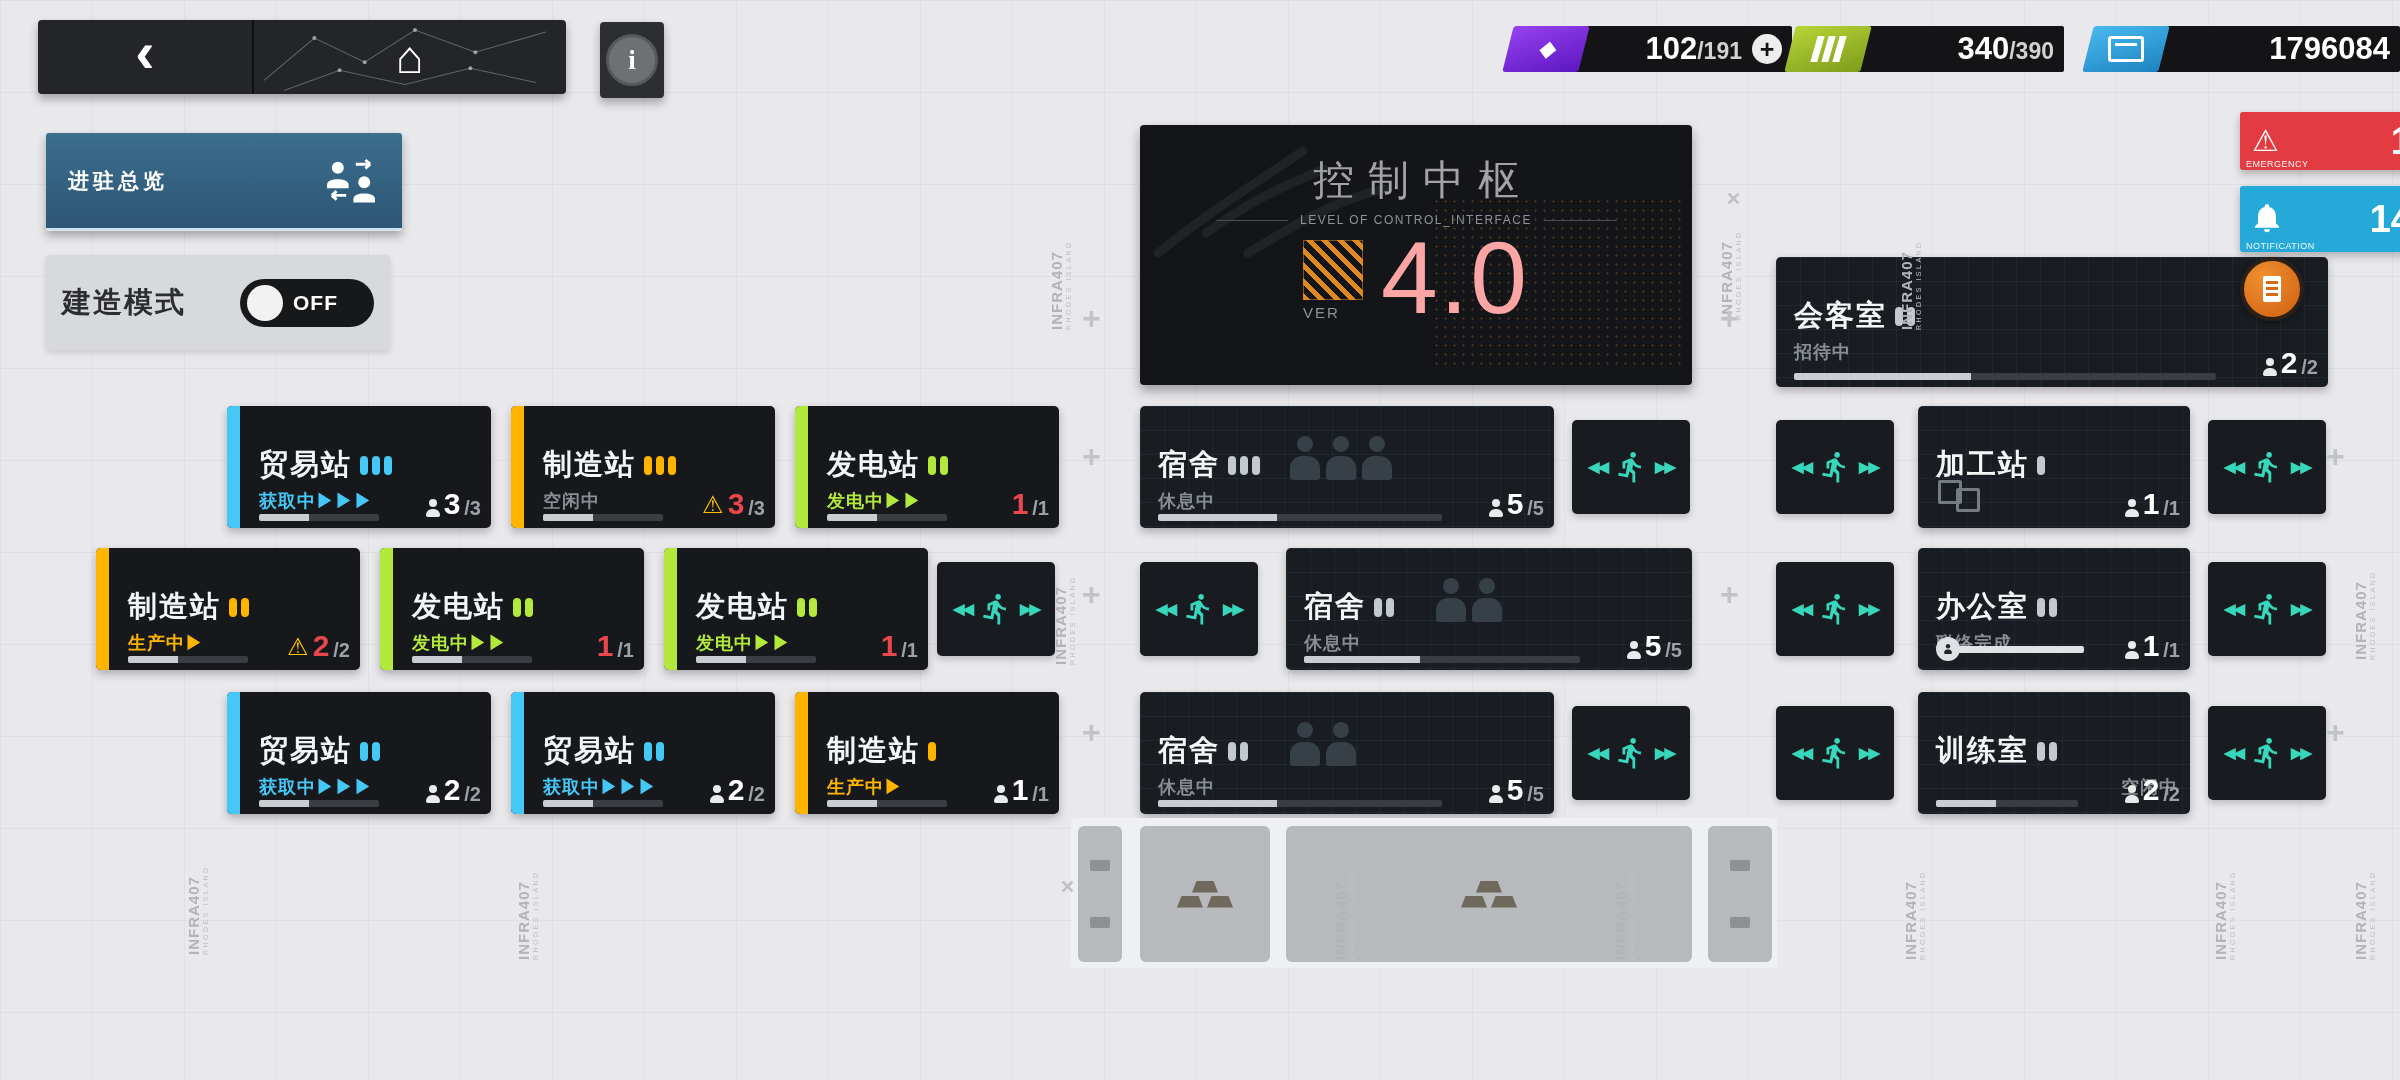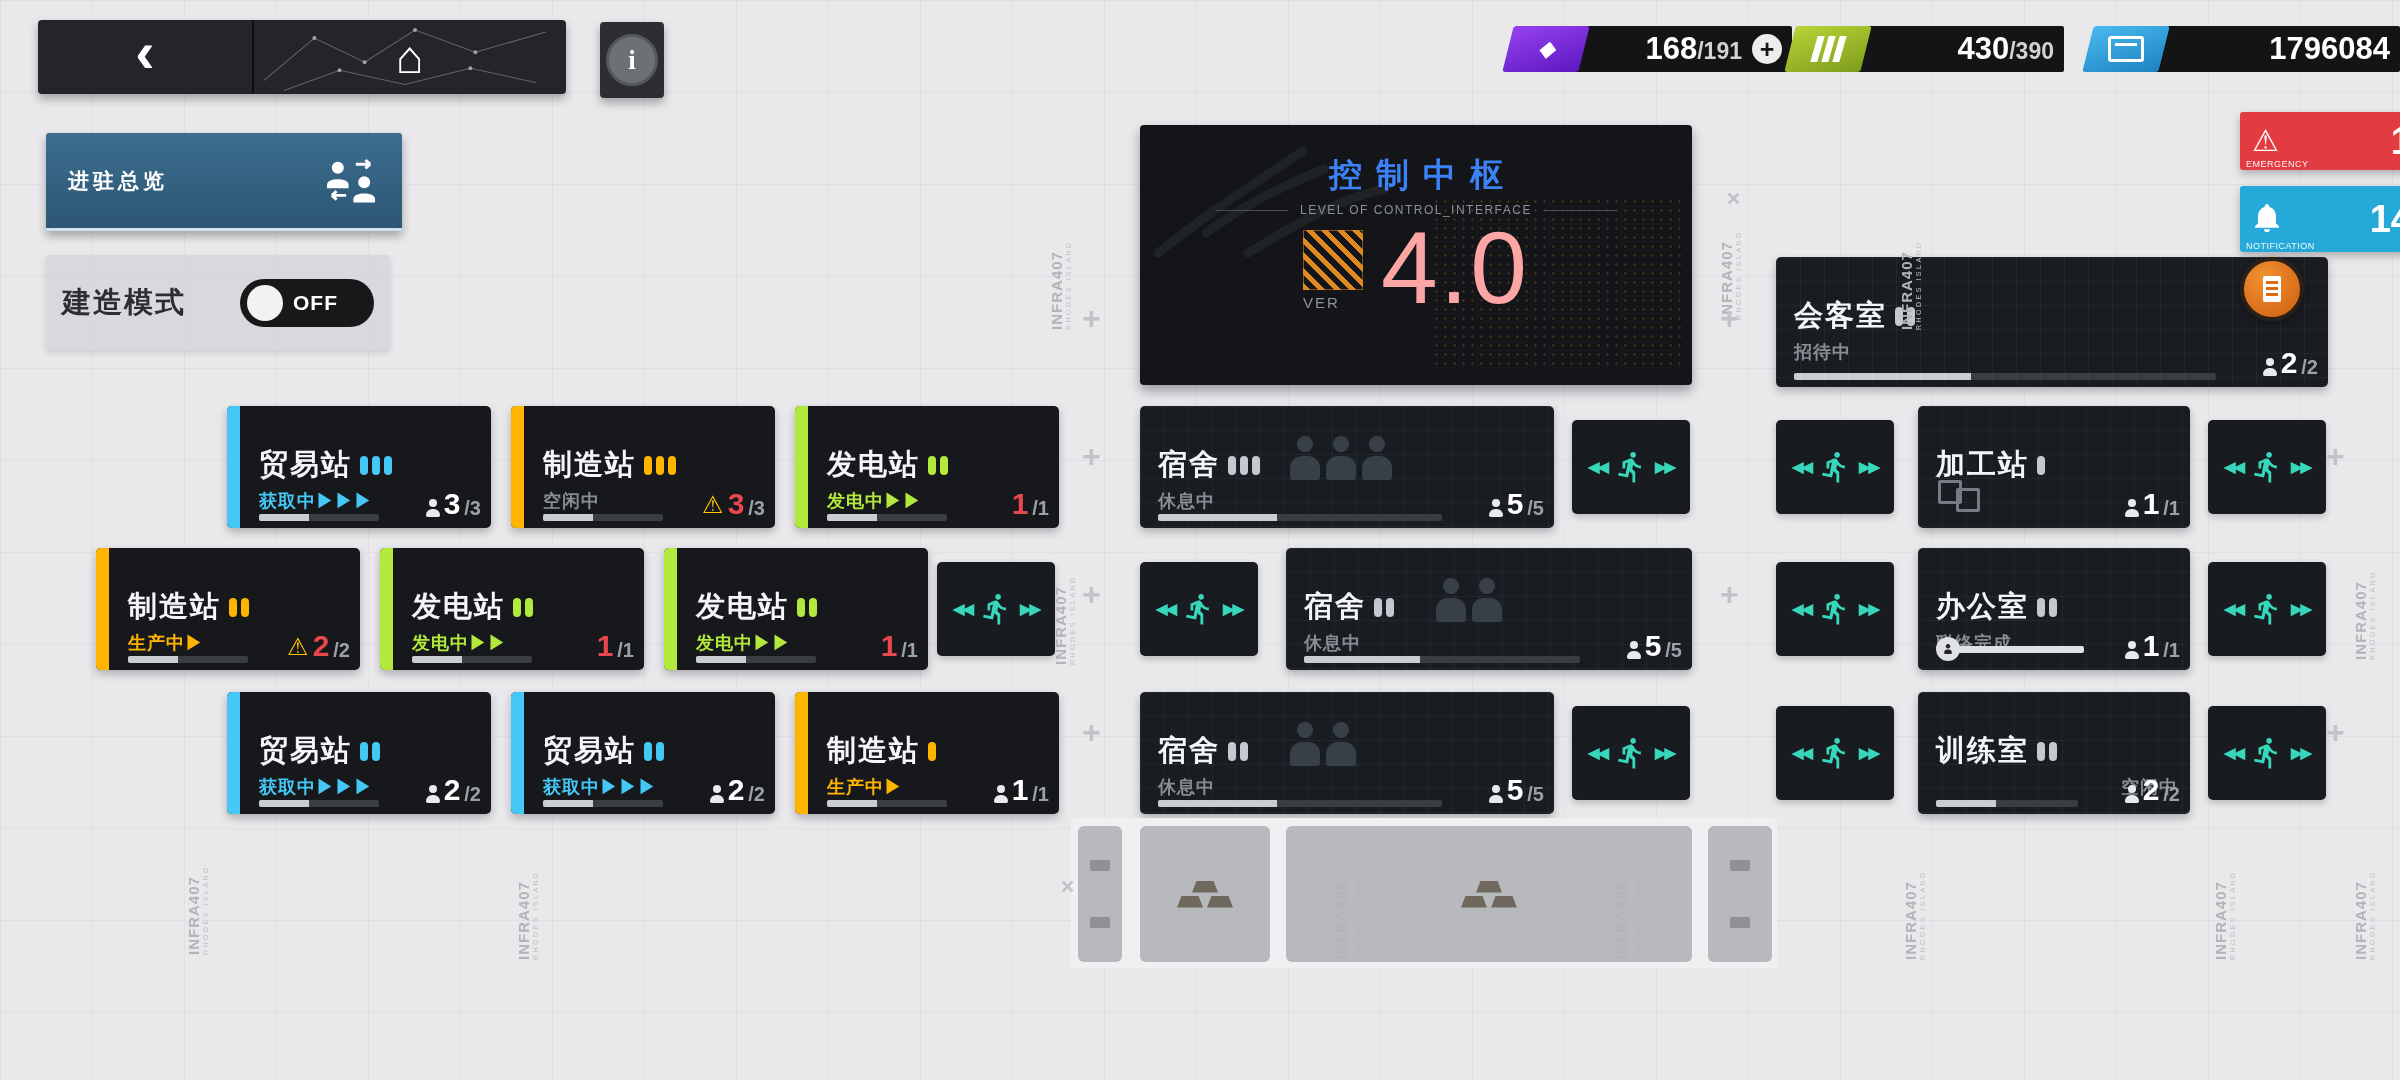--- a/index.html
+++ b/index.html
@@ -63,21 +63,21 @@
       padding:0 7px;color:#fff;cursor:pointer;}
   .knob{width:36px;height:36px;border-radius:50%;background:#f2f2f2;}
   .toggle-label{font-size:21px;font-weight:bold;letter-spacing:1px;}
 
   
   .cc{position:absolute;left:1140px;top:125px;width:552px;height:260px;background:#131518;border-radius:4px;
       box-shadow:0 6px 12px rgba(15,15,20,.35);overflow:hidden;cursor:pointer;}
   .cc::after{content:"";position:absolute;right:6px;top:72px;width:46%;height:66%;
       background-image:radial-gradient(rgba(226,137,31,.6) 1.2px,transparent 1.3px);background-size:9px 9px;opacity:.38;}
   .cc-content{position:relative;z-index:2;display:flex;flex-direction:column;align-items:center;padding-top:28px;}
-  .cc-title{color:#3b82f6;font-size:33px;font-weight:bold;letter-spacing:14px;text-indent:14px;}
+  .cc-title{color:#a3a3a3;font-size:41px;font-weight:normal;letter-spacing:14px;text-indent:14px;}
   .cc-sub{display:flex;align-items:center;gap:12px;margin-top:5px;color:#8e9298;font-size:12px;letter-spacing:1.5px;}
   .cc-sub::before,.cc-sub::after{content:"";width:72px;height:1px;background:#4a4e52;}
   .cc-ver{display:flex;align-items:flex-end;gap:18px;margin-top:10px;}
   .hatchcol{display:flex;flex-direction:column;gap:4px;align-items:flex-start;}
   .hatch{width:60px;height:60px;background:repeating-linear-gradient(45deg,#df8a20 0 5px,rgba(0,0,0,0) 5px 11px);
       box-shadow:inset 0 0 0 1px rgba(223,138,32,.55);}
   .verlabel{color:#8e9298;font-size:15px;letter-spacing:2px;}
   .bignum{color:#fca5a5;font-size:102px;font-weight:normal;line-height:.82;letter-spacing:2px;}
 
   
@@ -178,35 +178,35 @@
   </div>
   <div class="info-btn">
     <span class="info-circle">i</span>
   </div>
 
   <div class="res" style="left:1516px;width:276px;">
     <span class="res-icon sanity-ic">
         <i>◆</i>
       </span>
     <span class="res-val">
-      <span class="v">168</span>
+      <span class="v">102</span>
         <span class="m">/191</span>
     </span>
     <span class="res-plus">+</span>
   </div>
   <div class="res" style="left:1798px;width:266px;">
     <span class="res-icon power-ic">
       <span class="slashes">
           <span></span>
           <span></span>
           <span></span>
         </span>
     </span>
     <span class="res-val">
-      <span class="v">430</span>
+      <span class="v">340</span>
         <span class="m">/390</span>
     </span>
   </div>
   <div class="res" style="left:2096px;width:304px;">
     <span class="res-icon lmd-ic">
         <span class="lmd-note"></span>
       </span>
     <span class="res-val">
       <span class="v">1796084</span>
     </span>

